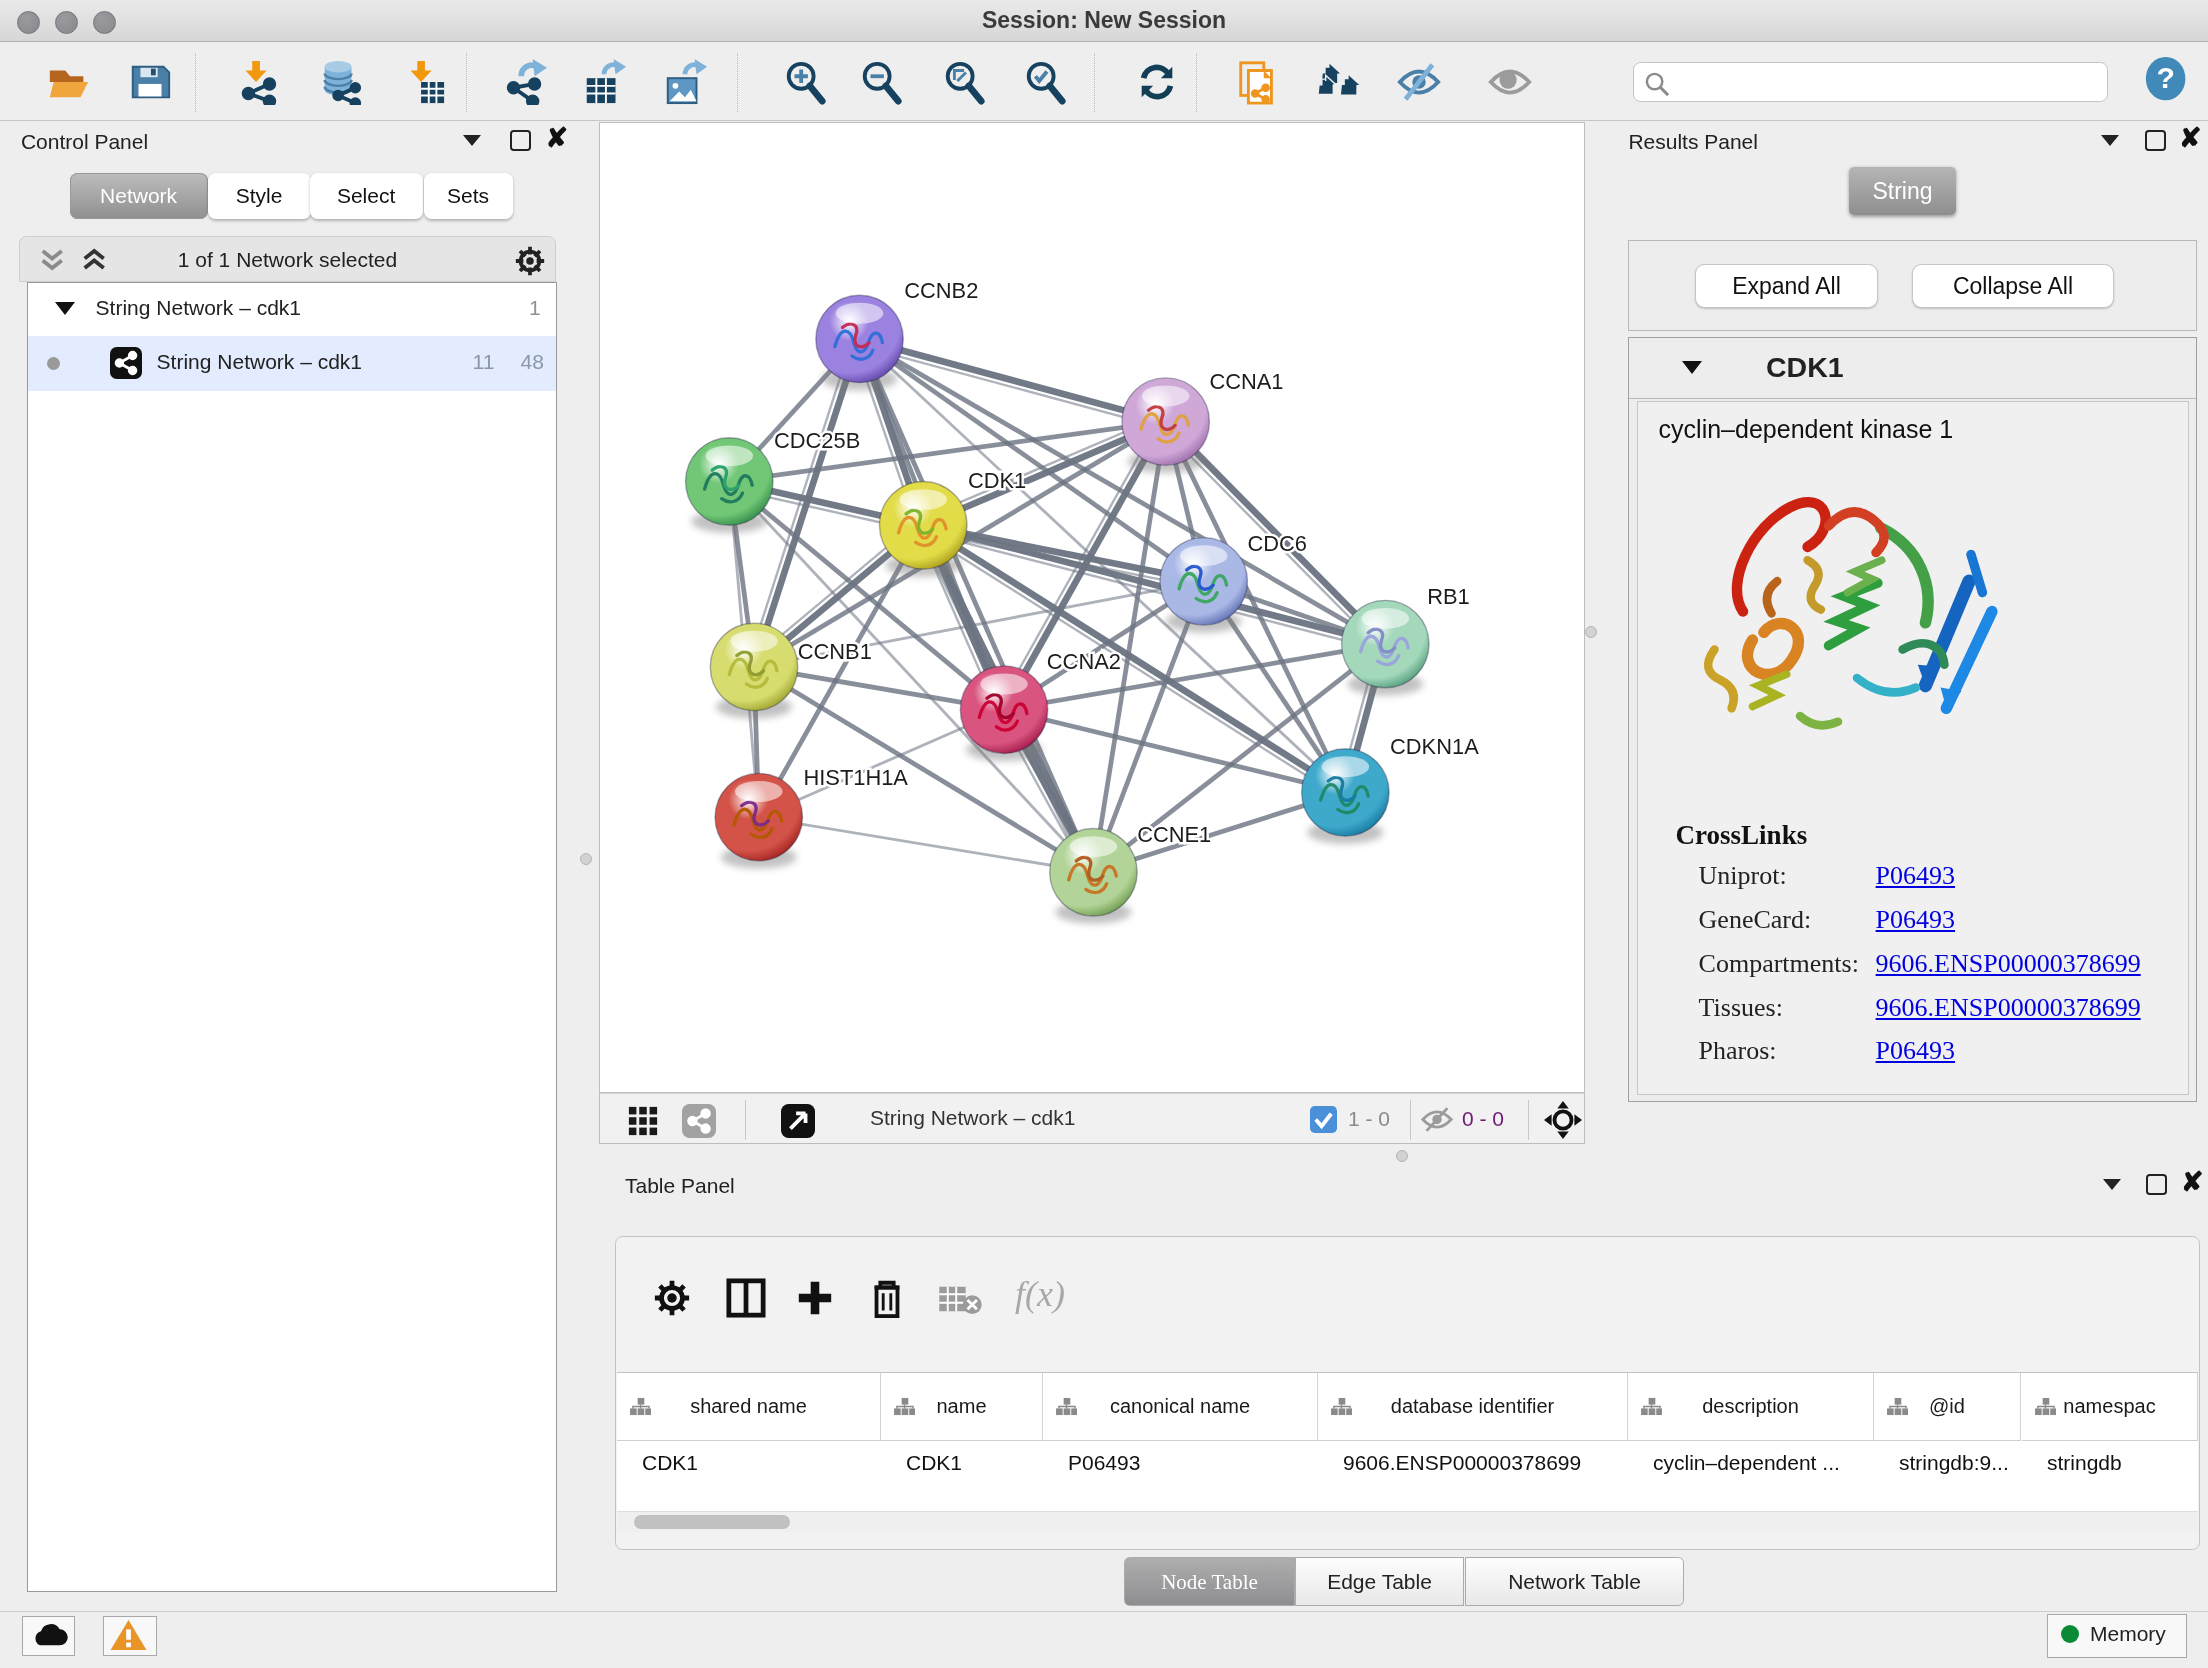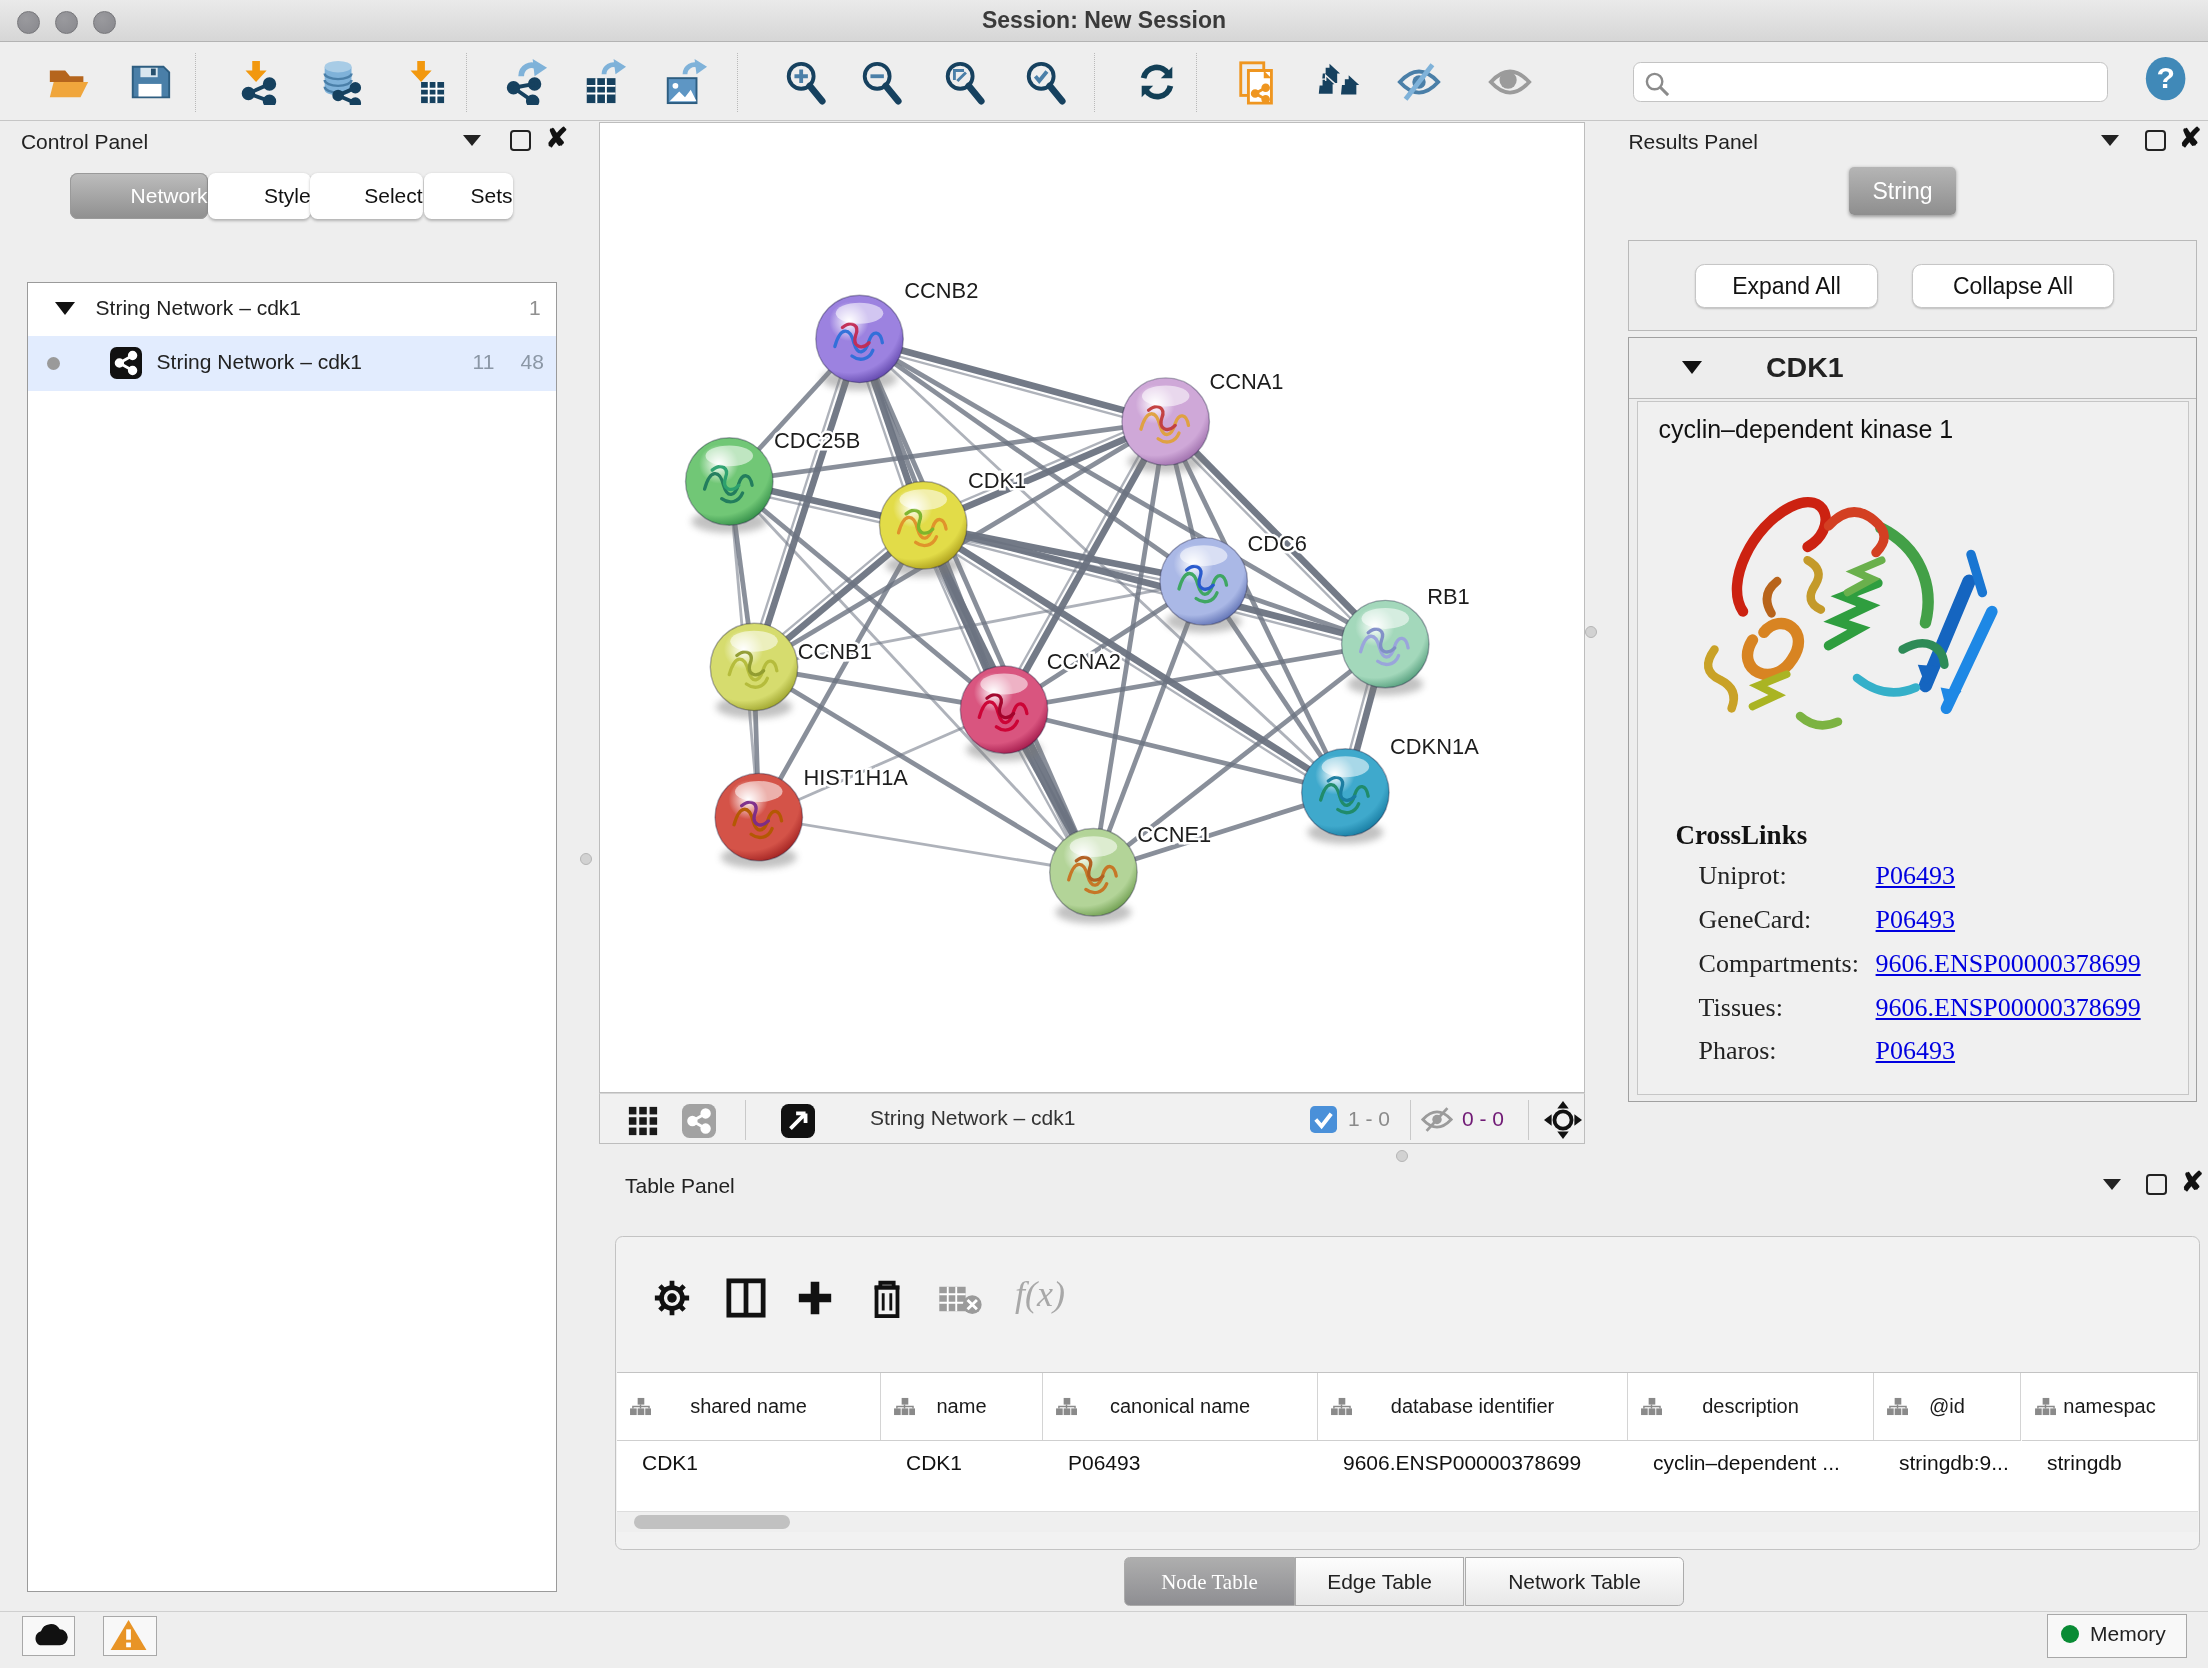--- a/index.html
+++ b/index.html
@@ -20,21 +20,21 @@
   #toolbar-search { position:absolute; left:1633px; top:19px; width:475px; height:40px; background:#ffffff; border:1px solid #c3c3c3; border-radius:7.6px; }
   #toolbar-search svg { position:absolute; left:9.5px; top:7.6px; }
 
   
   .panel-title { font-size:21px; color:#222; }
   .hdr-tri { width:0; height:0; border-left:9.5px solid transparent; border-right:9.5px solid transparent; border-top:11.4px solid #222; display:inline-block; }
   .hdr-box { width:21px; height:21px; border:2.9px solid #222; border-radius:3.8px; display:inline-block; }
   .hdr-x { font-size:27px; font-weight:bold; color:#111; line-height:21px; }
 
   
-  .cp-tab { position:absolute; height:46px; border-radius:7.6px; text-align:right; font-size:21px; line-height:46px; }
+  .cp-tab { position:absolute; height:46px; border-radius:7.6px; text-align:center; font-size:21px; line-height:46px; }
   .cp-tab.sel { background:linear-gradient(#bdbdbd,#8f8f8f); color:#fff; box-shadow:inset 0 0 0 1px #9a9a9a; }
   .cp-tab.unsel { background:#ffffff; color:#111; box-shadow:0 1.9px 2.9px rgba(0,0,0,0.25); }
 
   #cp-bar { left:11.4px; top:114px; width:537px; height:46px; background:#e5e5e5; border:1px solid #cdcdcd; border-radius:7.6px 7.6px 0 0; }
   #cp-list { left:19px; top:160px; width:530px; height:1310px; background:#ffffff; border:1px solid #9a9a9a; }
   .cp-row1 { position:absolute; left:0; top:1.9px; width:100%; height:49px; }
   .cp-row2 { position:absolute; left:0; top:53px; width:100%; height:55px; background:#e2ecfe; }
   .tri-down { width:0; height:0; border-left:10.5px solid transparent; border-right:10.5px solid transparent; border-top:13.3px solid #111; }
   .share-badge { width:32px; height:32px; border-radius:6.7px; background:#111; }
 
@@ -259,20 +259,42 @@
   <div class="abs panel-title" style="left:13.3px; top:7.6px">Control Panel</div>
   <span class="abs hdr-tri" style="left:455px; top:13.3px"></span>
   <span class="abs hdr-box" style="left:502px; top:7.6px"></span>
   <span class="abs hdr-x" style="left:538px; top:5.7px">✘</span>
   <div id="cp-tabs">
       <div class="cp-tab sel" style="left:62px; top:51px; width:138px">Network</div>
       <div class="cp-tab unsel" style="left:200px; top:51px; width:103px">Style</div>
       <div class="cp-tab unsel" style="left:302px; top:51px; width:113px">Select</div>
       <div class="cp-tab unsel" style="left:416px; top:51px; width:89px">Sets</div>
     </div>
+  <div id="cp-bar" class="abs">
+    <svg class="abs" style="left:17px; top:9.5px" width="38" height="27" viewBox="0 0 40 28">
+        <g fill="none" stroke="#8b8b8b" stroke-width="4">
+          <path d="M6 4 l10 8 10 -8"></path>
+          <path d="M6 14 l10 8 10 -8"></path>
+        </g>
+      </svg>
+    <svg class="abs" style="left:59px; top:9.5px" width="38" height="27" viewBox="0 0 40 28">
+        <g fill="none" stroke="#333333" stroke-width="4">
+          <path d="M6 12 l10 -8 10 8"></path>
+          <path d="M6 22 l10 -8 10 8"></path>
+        </g>
+      </svg>
+    <div class="abs" style="left:0; width:100%; text-align:center; top:10.5px; font-size:21px; color:#222">1 of 1 Network selected</div>
+    <svg class="abs" style="left:493px; top:6.7px" width="34" height="34" viewBox="0 0 36 36">
+        <g stroke="#222" stroke-width="4">
+          <circle cx="18" cy="18" r="10" fill="none"></circle>
+          <path d="M18 3 v8 M18 25 v8 M3 18 h8 M25 18 h8 M7.4 7.4 l5.6 5.6 M23 23 l5.6 5.6 M28.6 7.4 L23 13 M13 23 l-5.6 5.6"></path>
+        </g>
+        <circle cx="18" cy="18" r="4" fill="#222"></circle>
+      </svg>
+  </div>
   <div id="cp-list" class="abs">
     <div class="cp-row1">
       <span class="abs tri-down" style="left:27px; top:17px"></span>
       <span class="abs" style="left:68px; top:11.4px; font-size:21px">String Network – cdk1</span>
       <span class="abs" style="right:15px; top:11.4px; font-size:21px; color:#909090">1</span>
     </div>
     <div class="cp-row2">
       <span class="abs" style="left:19px; top:21px; width:13.3px; height:13.3px; border-radius:50%; background:#9a9a9a"></span>
       <span class="abs share-badge" style="left:82px; top:10.5px">
         <svg width="32" height="32" viewBox="0 0 34 34">

